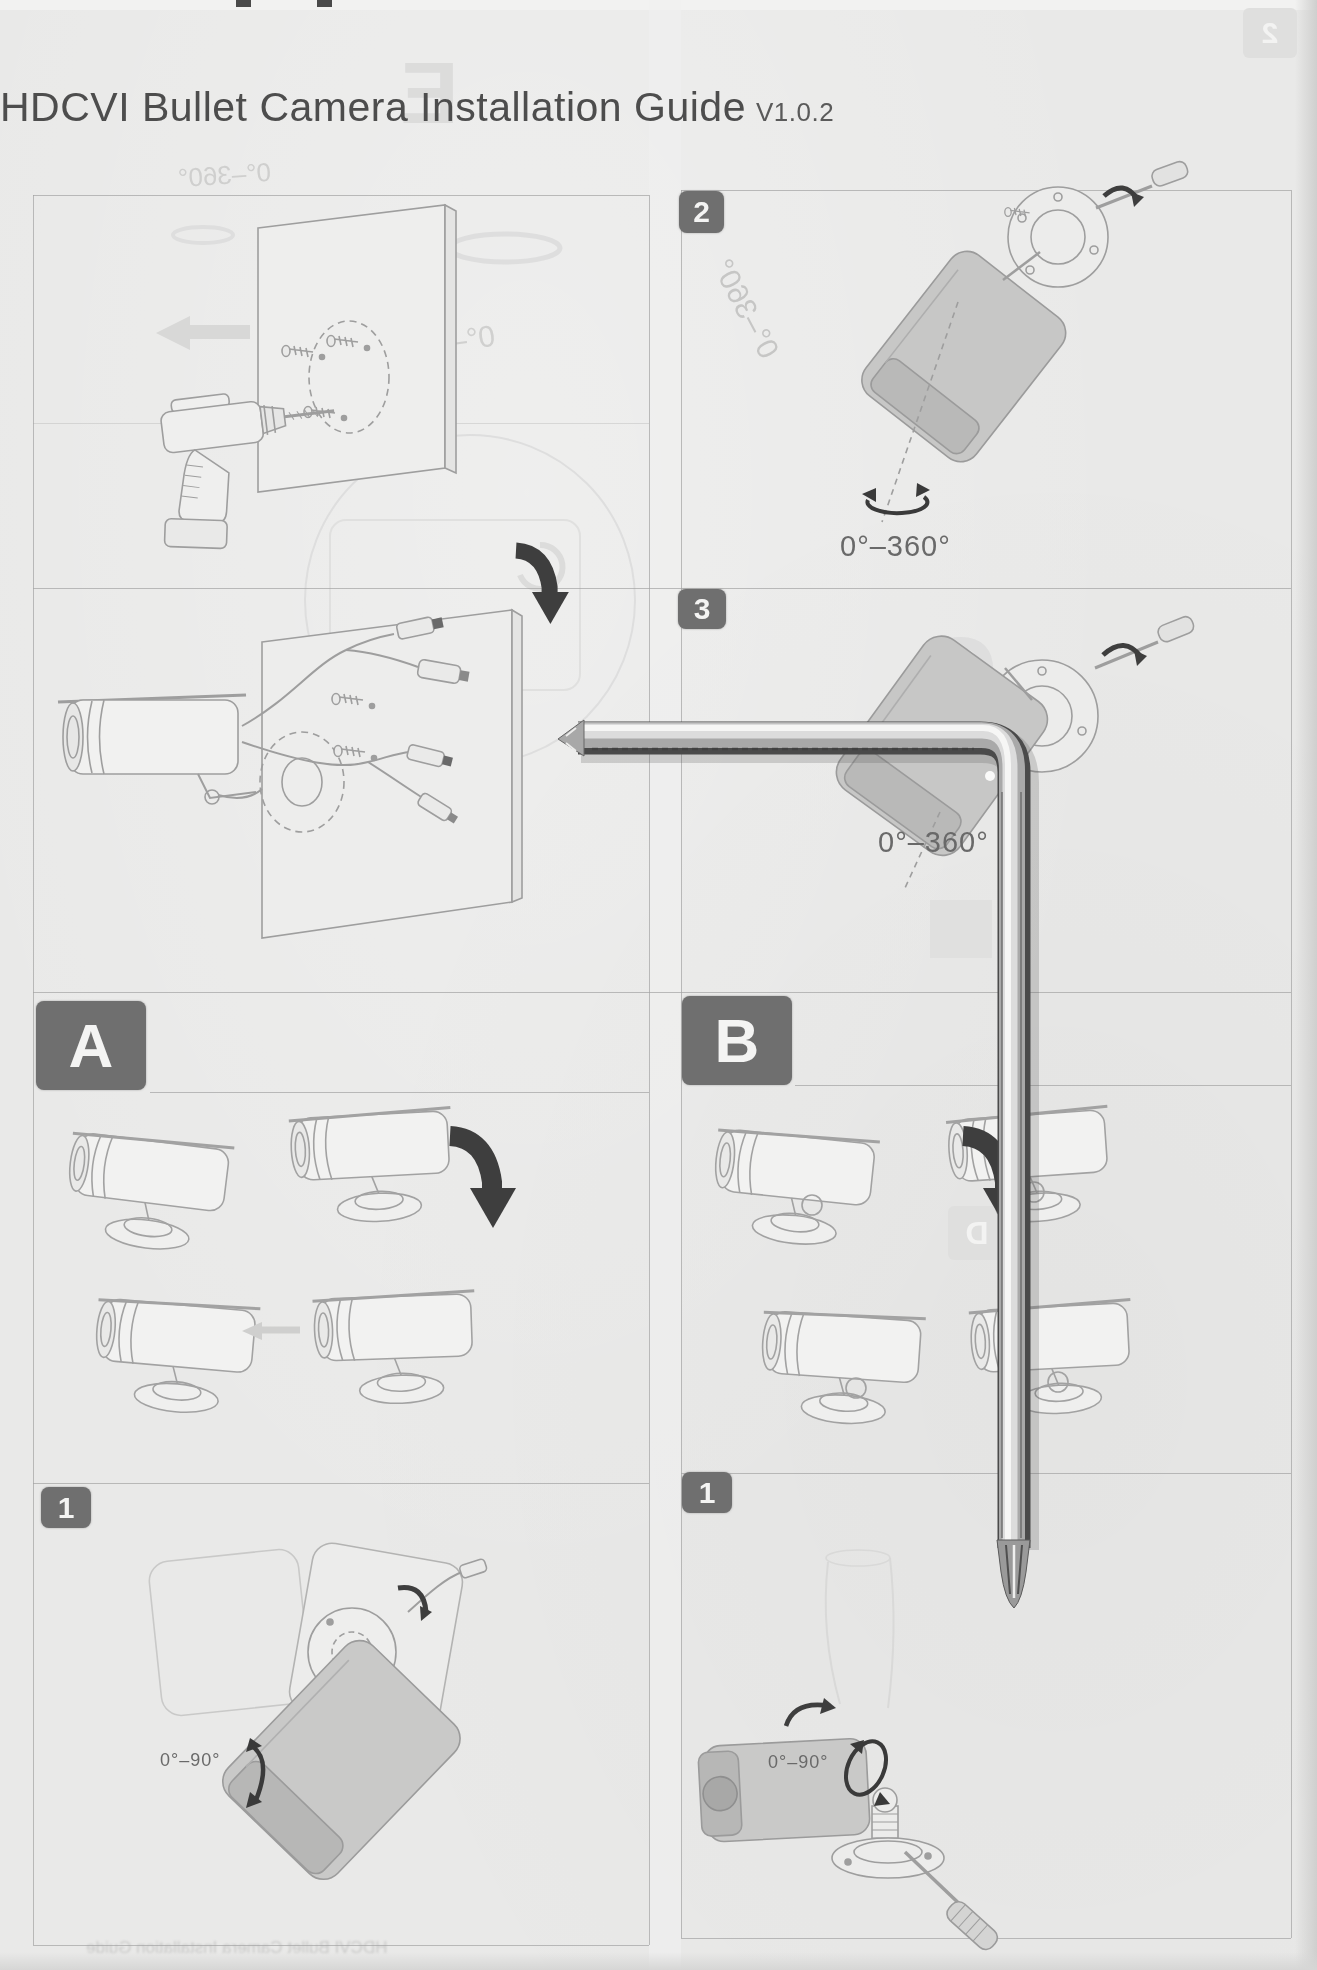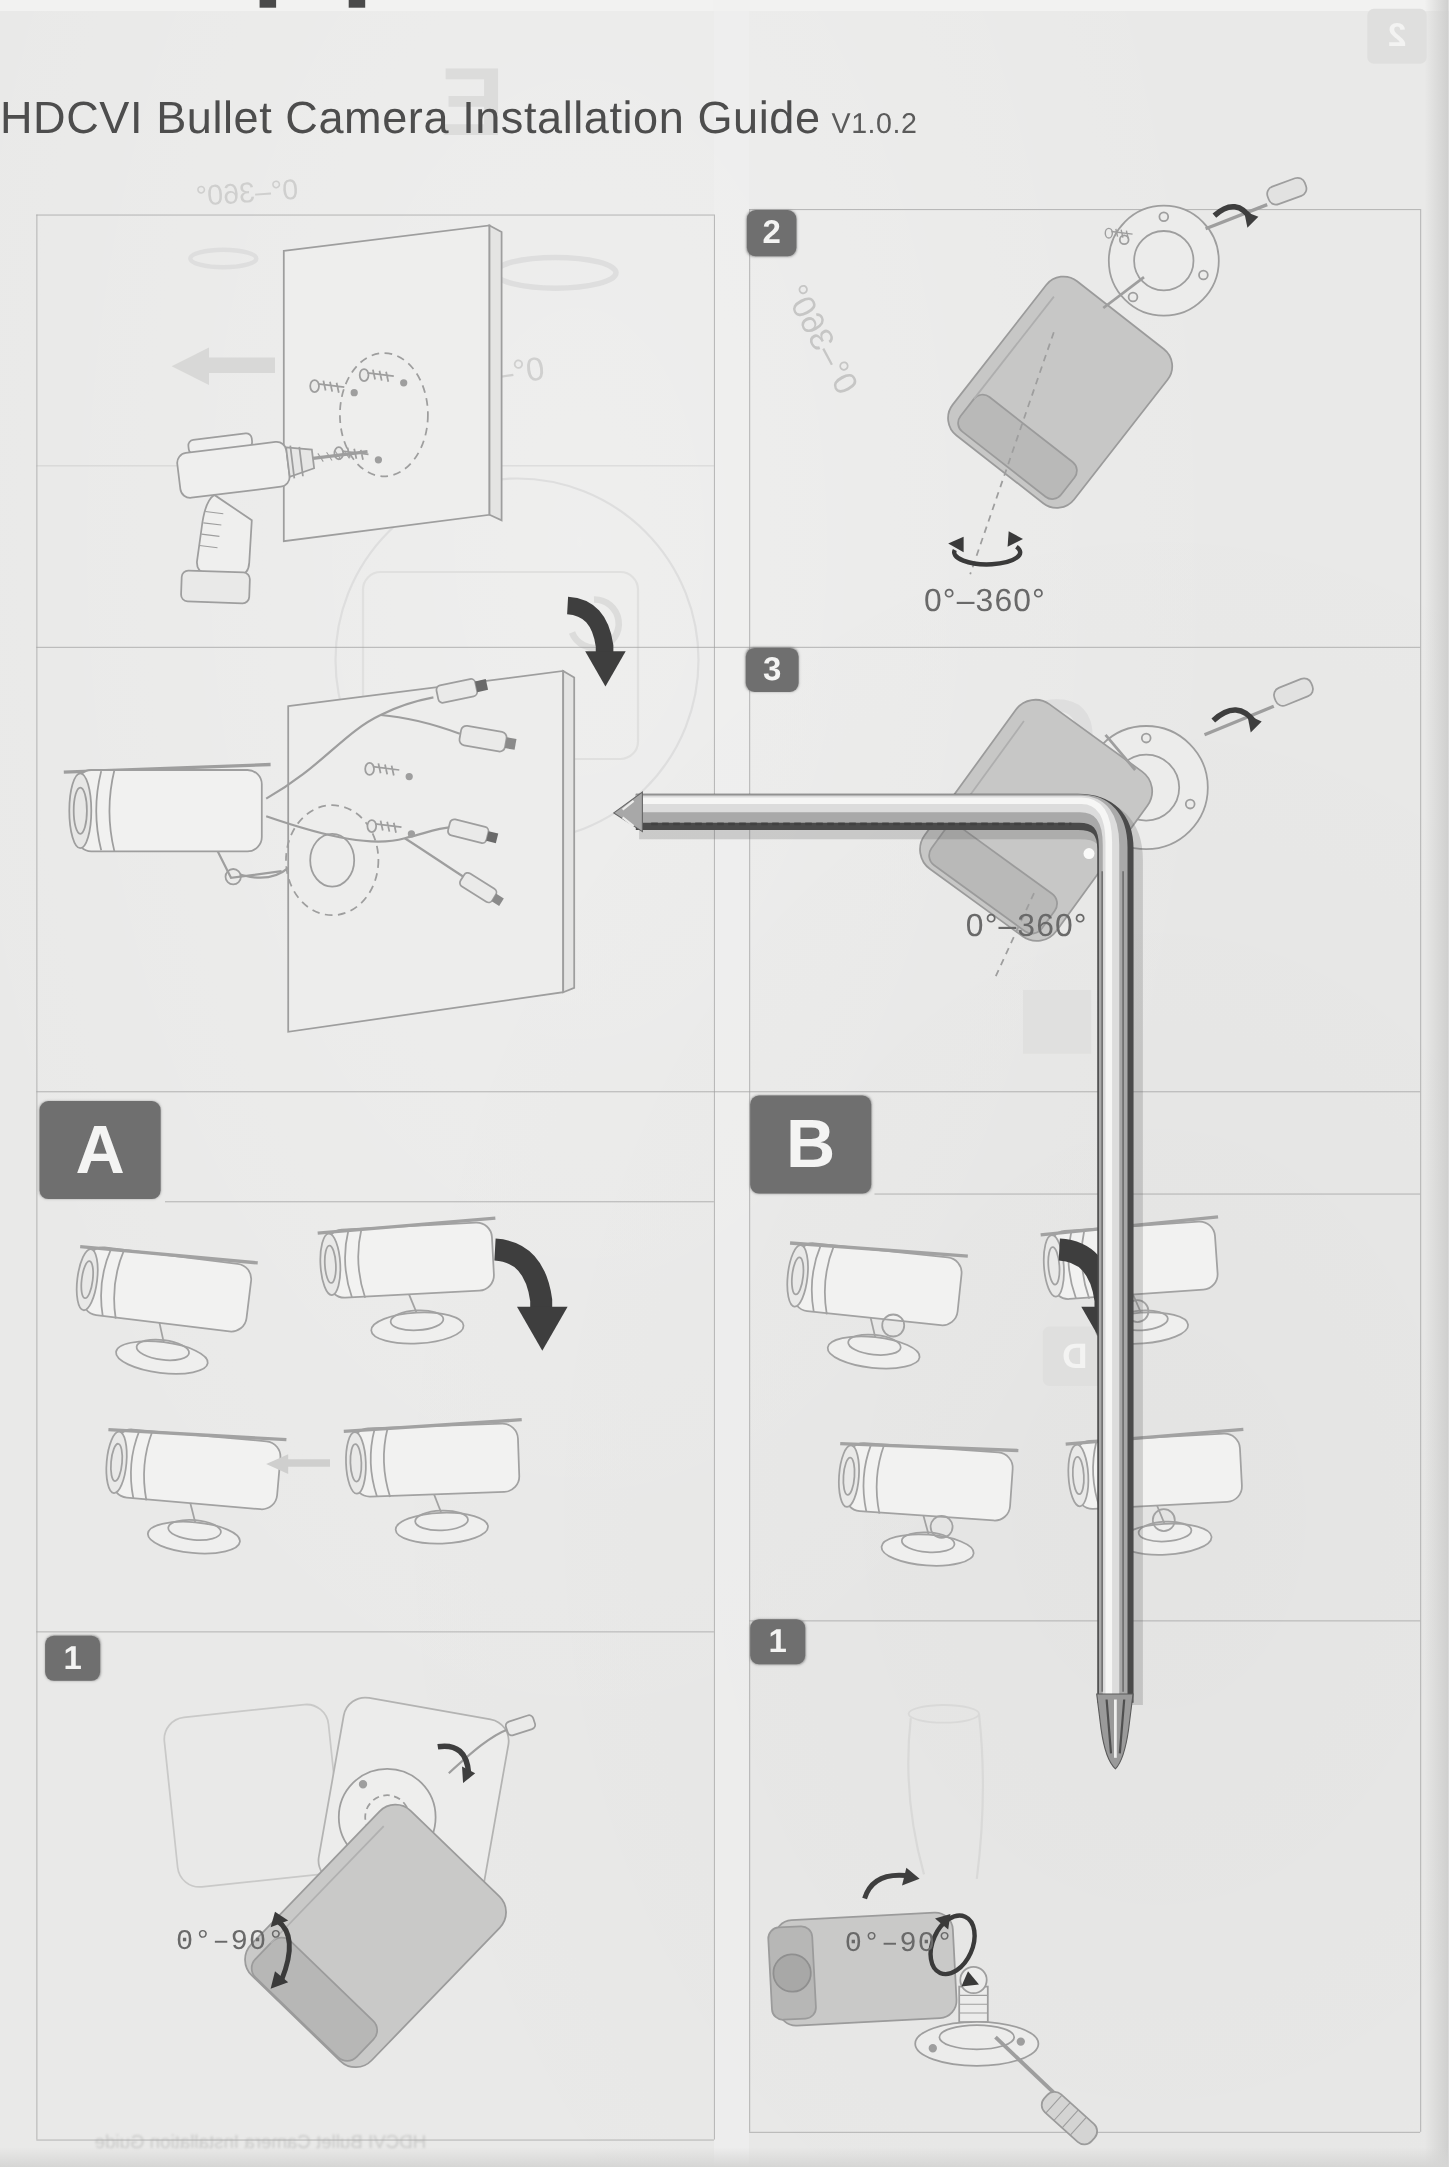--- a/index.html
+++ b/index.html
@@ -27,21 +27,21 @@
   .title .ver{font-size:26px;color:#5a5a5a;margin-left:10px;}
 
   .badge{position:absolute;background:#6f6f6f;color:#f4f4f3;border-radius:8px;
     display:flex;align-items:center;justify-content:center;font-weight:bold;
     box-shadow:0 0 2px rgba(80,80,80,.5);}
   .badge.num{font-size:30px;}
   .badge.big{font-size:62px;}
 
   .rot-label{position:absolute;color:#696969;letter-spacing:1px;white-space:nowrap;}
   .deg360{font-size:29px;}
-  .deg90{font-size:26px;font-family:Liberation Mono, monospace;}
+  .deg90{font-size:18px;}
 
   .ghost-text{position:absolute;color:#d3d3d2;white-space:nowrap;}
   .ghost-box{position:absolute;background:#dfdfde;border-radius:6px;display:flex;
     align-items:center;justify-content:center;color:#f3f3f2;font-weight:bold;}
   svg{position:absolute;left:0;top:0;}
 </style>
 </head>
 <body>
 
 <div class="page">

